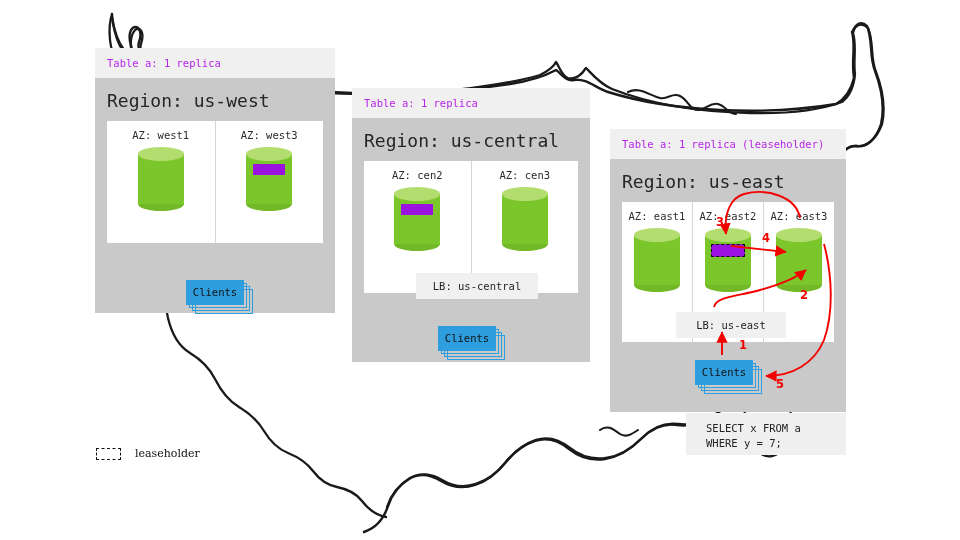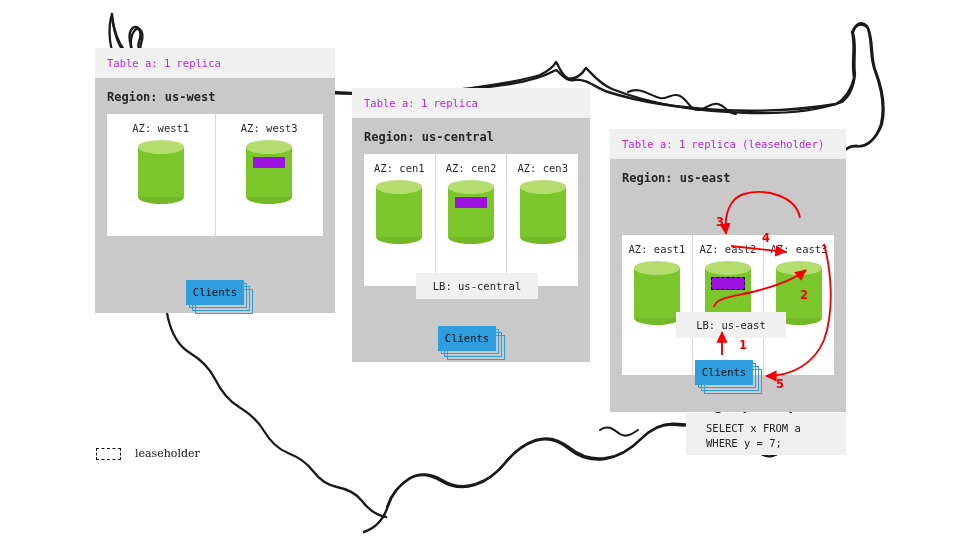--- a/index.html
+++ b/index.html
@@ -26,24 +26,23 @@
     white-space:nowrap;
   }
   .panel-body{
     background:#c9c9c9;
     box-sizing:border-box;
     padding:0;
     position:relative;
   }
   .region-title{
     color:#262626;
-    font-size:12px;
+    font-size:18px;
     padding:12px 4px 10px 12px;
     white-space:nowrap;
-    font-weight:bold;
   }
   .az-strip{
     display:flex;
     background:#ffffff;
     margin:0 12px 0 12px;
     box-sizing:border-box;
   }
   .az-cell{
     flex:1 1 0;
     position:relative;
@@ -338,28 +337,20 @@
       <div class="front">Clients</div>
     </div>
   </div>
 
   <div class="region-panel" id="panel-us-central" style="left:352px;top:88px;width:238px;">
     <div class="panel-header">Table a: 1 replica</div>
     <div class="panel-body" style="height:244px;">
       <div class="region-title">Region: us-central</div>
       <div class="az-strip" style="height:132px;">
         <div class="az-cell">
-          <span class="az-label">AZ: cen1</span>
-          <div class="cyl">
-            <div class="bottom"></div>
-            <div class="body"></div>
-            <div class="top"></div>
-          </div>
-        </div>
-        <div class="az-cell">
           <span class="az-label">AZ: cen2</span>
           <div class="cyl">
             <div class="bottom"></div>
             <div class="body"></div>
             <div class="top"></div>
             <div class="replica"></div>
           </div>
         </div>
         <div class="az-cell">
           <span class="az-label">AZ: cen3</span>
@@ -377,21 +368,21 @@
       <div class="sheet s2"></div>
       <div class="sheet s1"></div>
       <div class="front">Clients</div>
     </div>
   </div>
 
   <div class="region-panel" id="panel-us-east" style="left:610px;top:129px;width:236px;">
     <div class="panel-header">Table a: 1 replica (leaseholder)</div>
     <div class="panel-body" style="height:253px;">
       <div class="region-title">Region: us-east</div>
-      <div class="az-strip" style="height:140px;margin-top:40px;">
+      <div class="az-strip" style="height:140px;">
         <div class="az-cell">
           <span class="az-label">AZ: east1</span>
           <div class="cyl">
             <div class="bottom"></div>
             <div class="body"></div>
             <div class="top"></div>
           </div>
         </div>
         <div class="az-cell">
           <span class="az-label">AZ: east2</span>

